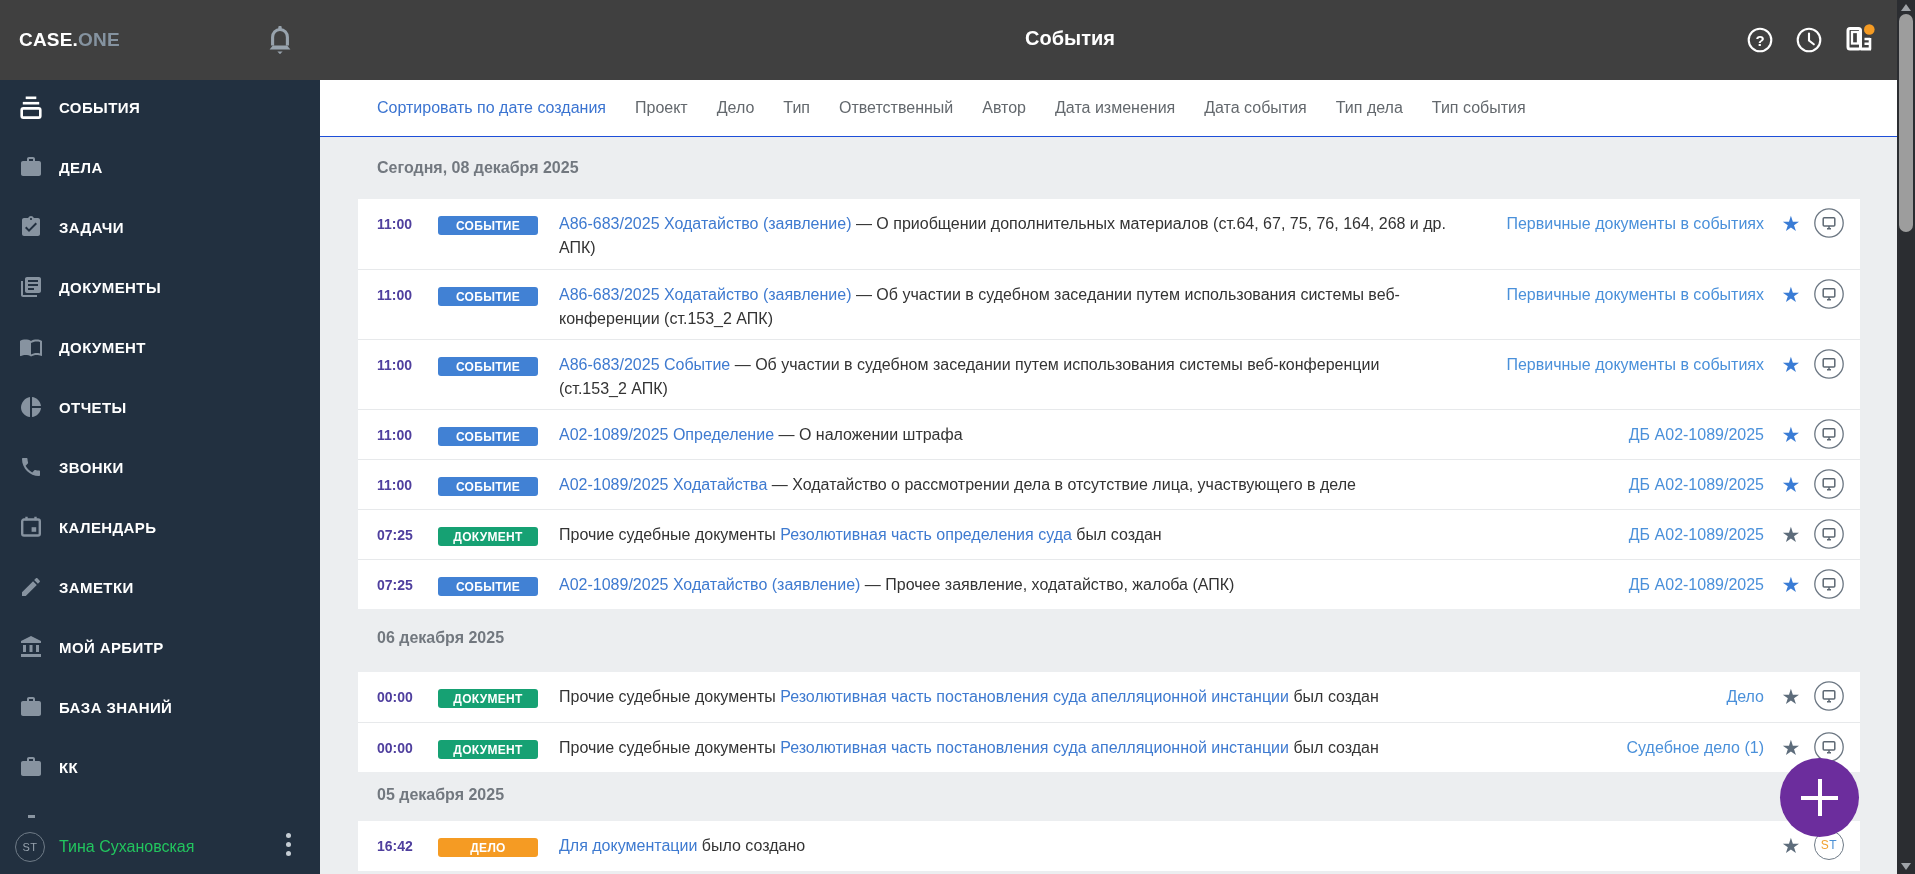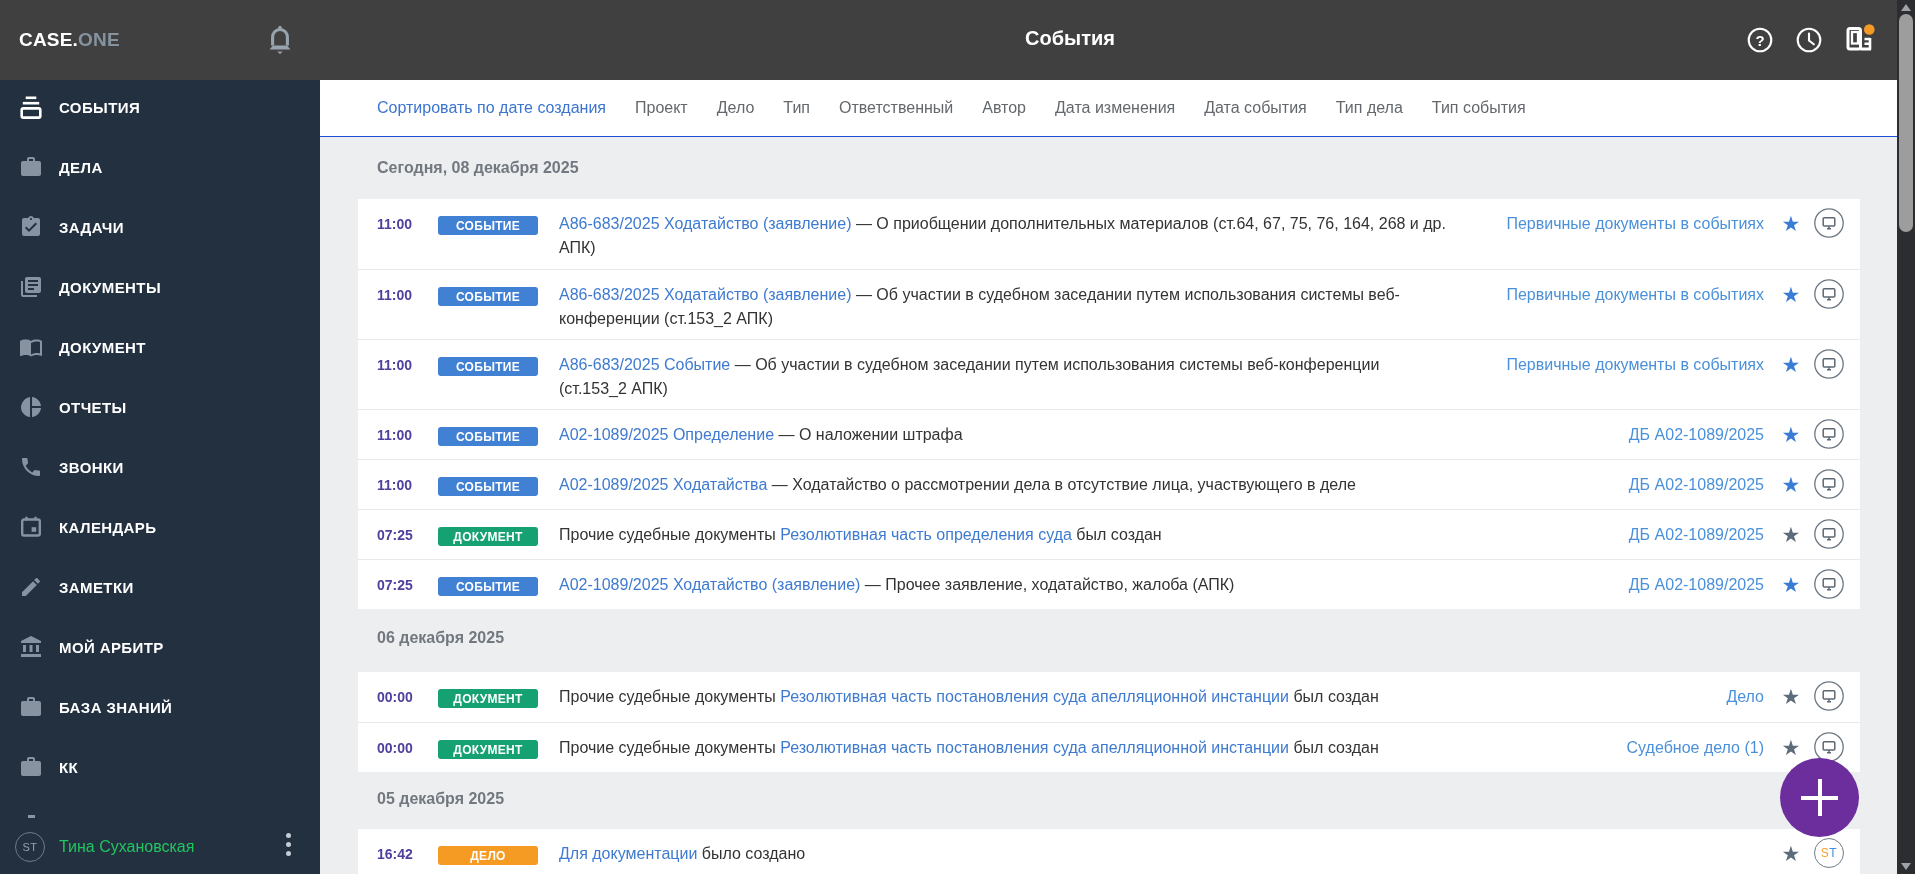--- a/index.html
+++ b/index.html
@@ -24,21 +24,21 @@
   .udots div { width:5px; height:5px; border-radius:50%; background:#c6cdd4; margin-bottom:4px; }
 
   .content { position:absolute; left:320px; top:80px; width:1577px; height:794px; background:#eceef0; }
   .filterbar { position:absolute; left:0; top:0; width:1577px; height:57px; background:#fff; border-bottom:1px solid #1d4ed8; display:flex; align-items:center; padding-left:57px; font-size:16px; color:#63686d; }
   .filterbar .f { margin-right:29px; }
   .filterbar .fblue { color:#3b74d1; }
   .scroller { position:absolute; left:0; top:57px; width:1577px; height:737px; overflow:hidden; }
   .ghead { display:flex; align-items:center; padding-left:57px; font-size:16px; font-weight:bold; color:#72787f; }
   .gh1 { height:62px; }
   .gh2 { height:63px; padding-bottom:6px; }
-  .gh3 { height:57px; padding-bottom:4px; }
+  .gh3 { height:49px; padding-bottom:4px; }
   .card { margin:0 37px 0 38px; background:#8b5cf6; }
   .row { display:flex; align-items:flex-start; padding:13px 16px 0 19px; background:#fff; }
   .row.h70 { height:70px; }
   .row.h50 { height:50px; }
   .row + .row { border-top:1px solid #e7e9eb; }
   .tcol { width:61px; flex:none; font-size:14px; font-weight:bold; color:#4f3f9e; line-height:24px; }
   .badge { width:100px; height:19px; flex:none; margin-top:4px; border-radius:3px; color:#fff; font-size:12px; font-weight:bold; letter-spacing:0.3px; display:flex; align-items:center; justify-content:center; }
   .b-blue { background:#4181d4; }
   .b-green { background:#16a173; }
   .b-orange { background:#f59b23; }

